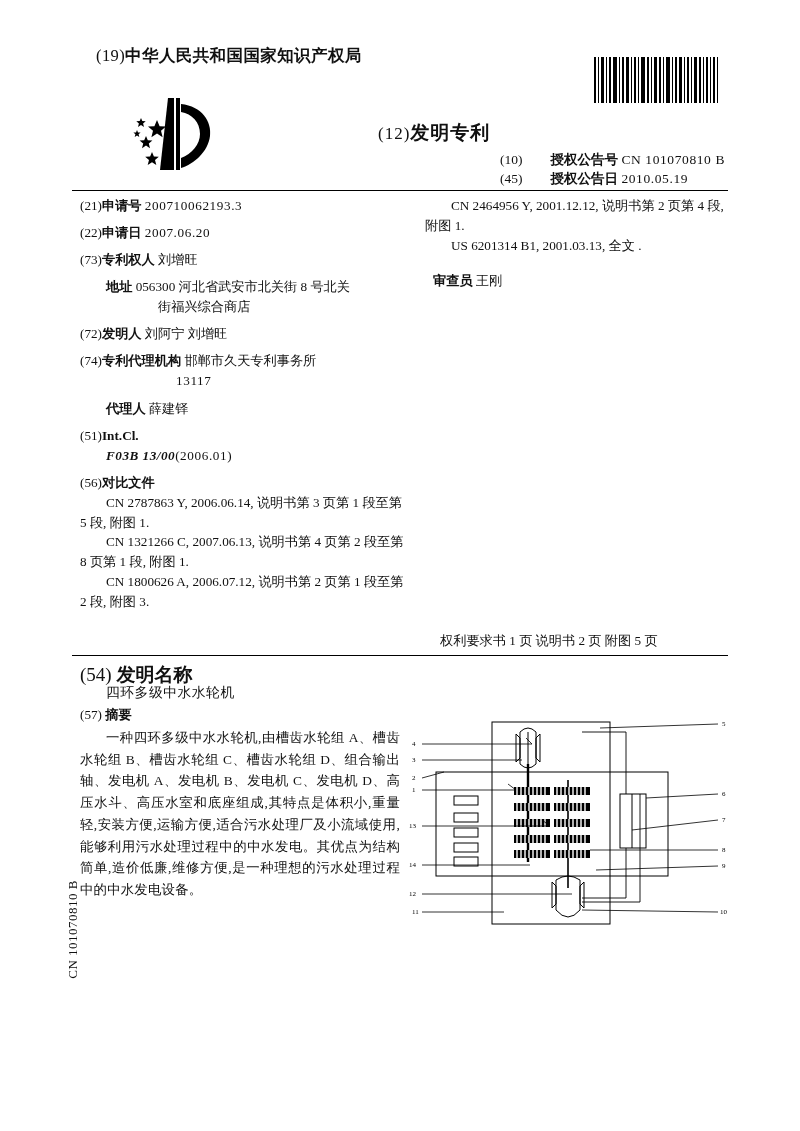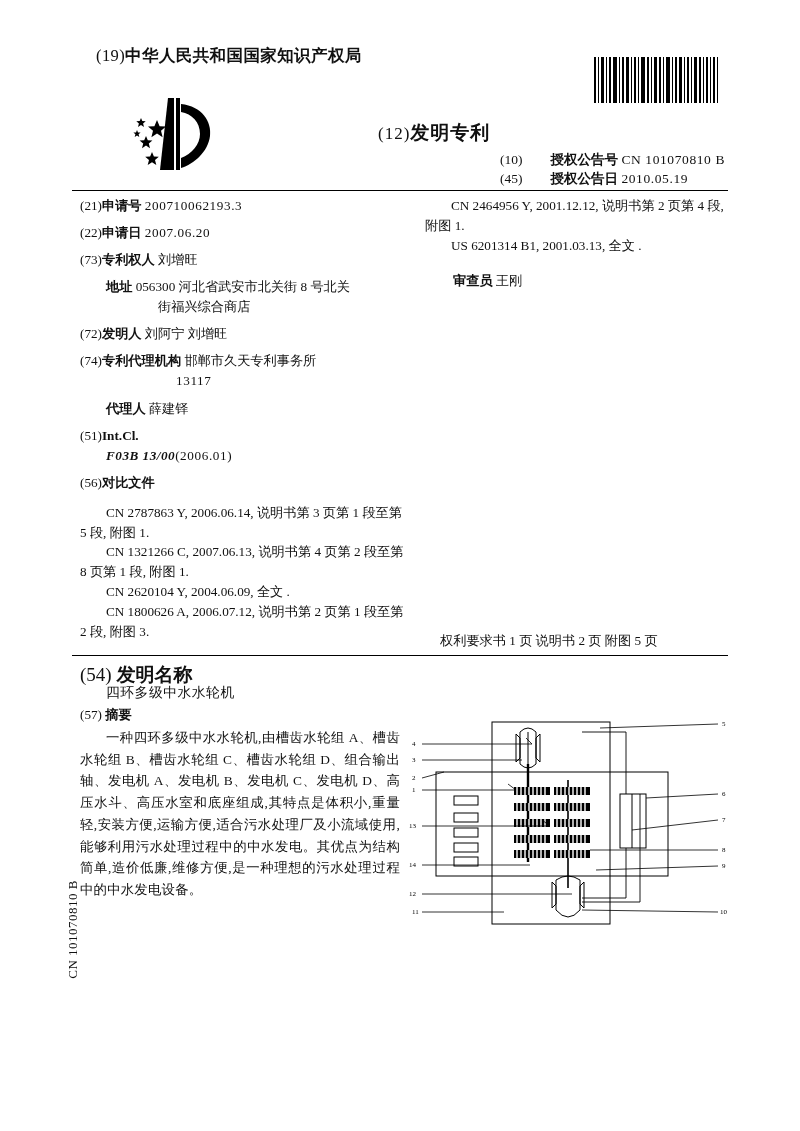--- a/index.html
+++ b/index.html
@@ -131,24 +131,24 @@
     font-style: italic;
     font-weight: bold;
     letter-spacing: 0.5px;
   }
 
   .cite {
     text-indent: 26px;
     margin: 0;
     line-height: 1.5;
   }
-  .cite-block { margin-top: 10px; }
+  .cite-block { margin-top: 0; }
 
   .examiner { margin-top: 16px; padding-left: 8px; }
-  .examiner .name { font-weight: bold; margin-left: 20px; }
+  .examiner .name { font-weight: bold; }
 
   .pagecounts {
     position: absolute;
     left: 440px;
     top: 632px;
     font-size: 13.2px;
     white-space: nowrap;
   }
 
   
@@ -322,21 +322,20 @@
       <div class="indent-1">
         <span class="ipc-code">F03B  13/00</span><span class="mono-ish">(2006.01)</span>
       </div>
     </div>
 
     <div class="fld">
       <span class="code">(56)</span><span class="name">对比文件</span>
       <div class="cite-block">
         <p class="cite">CN 2787863 Y, 2006.06.14, 说明书第 3 页第 1 段至第 5 段, 附图 1.</p>
         <p class="cite">CN 1321266 C, 2007.06.13, 说明书第 4 页第 2 段至第 8 页第 1 段, 附图 1.</p>
-        <p class="cite">CN 2620104 Y, 2004.06.09, 全文 .</p>
         <p class="cite">CN 1800626 A, 2006.07.12, 说明书第 2 页第 1 段至第 2 段, 附图 3.</p>
       </div>
     </div>
 
   </div>
 
   <div class="col-right">
     <div>
       <p class="cite">CN 2464956 Y, 2001.12.12, 说明书第 2 页第 4 段, 附图 1.</p>
       <p class="cite">US 6201314 B1, 2001.03.13, 全文 .</p>

